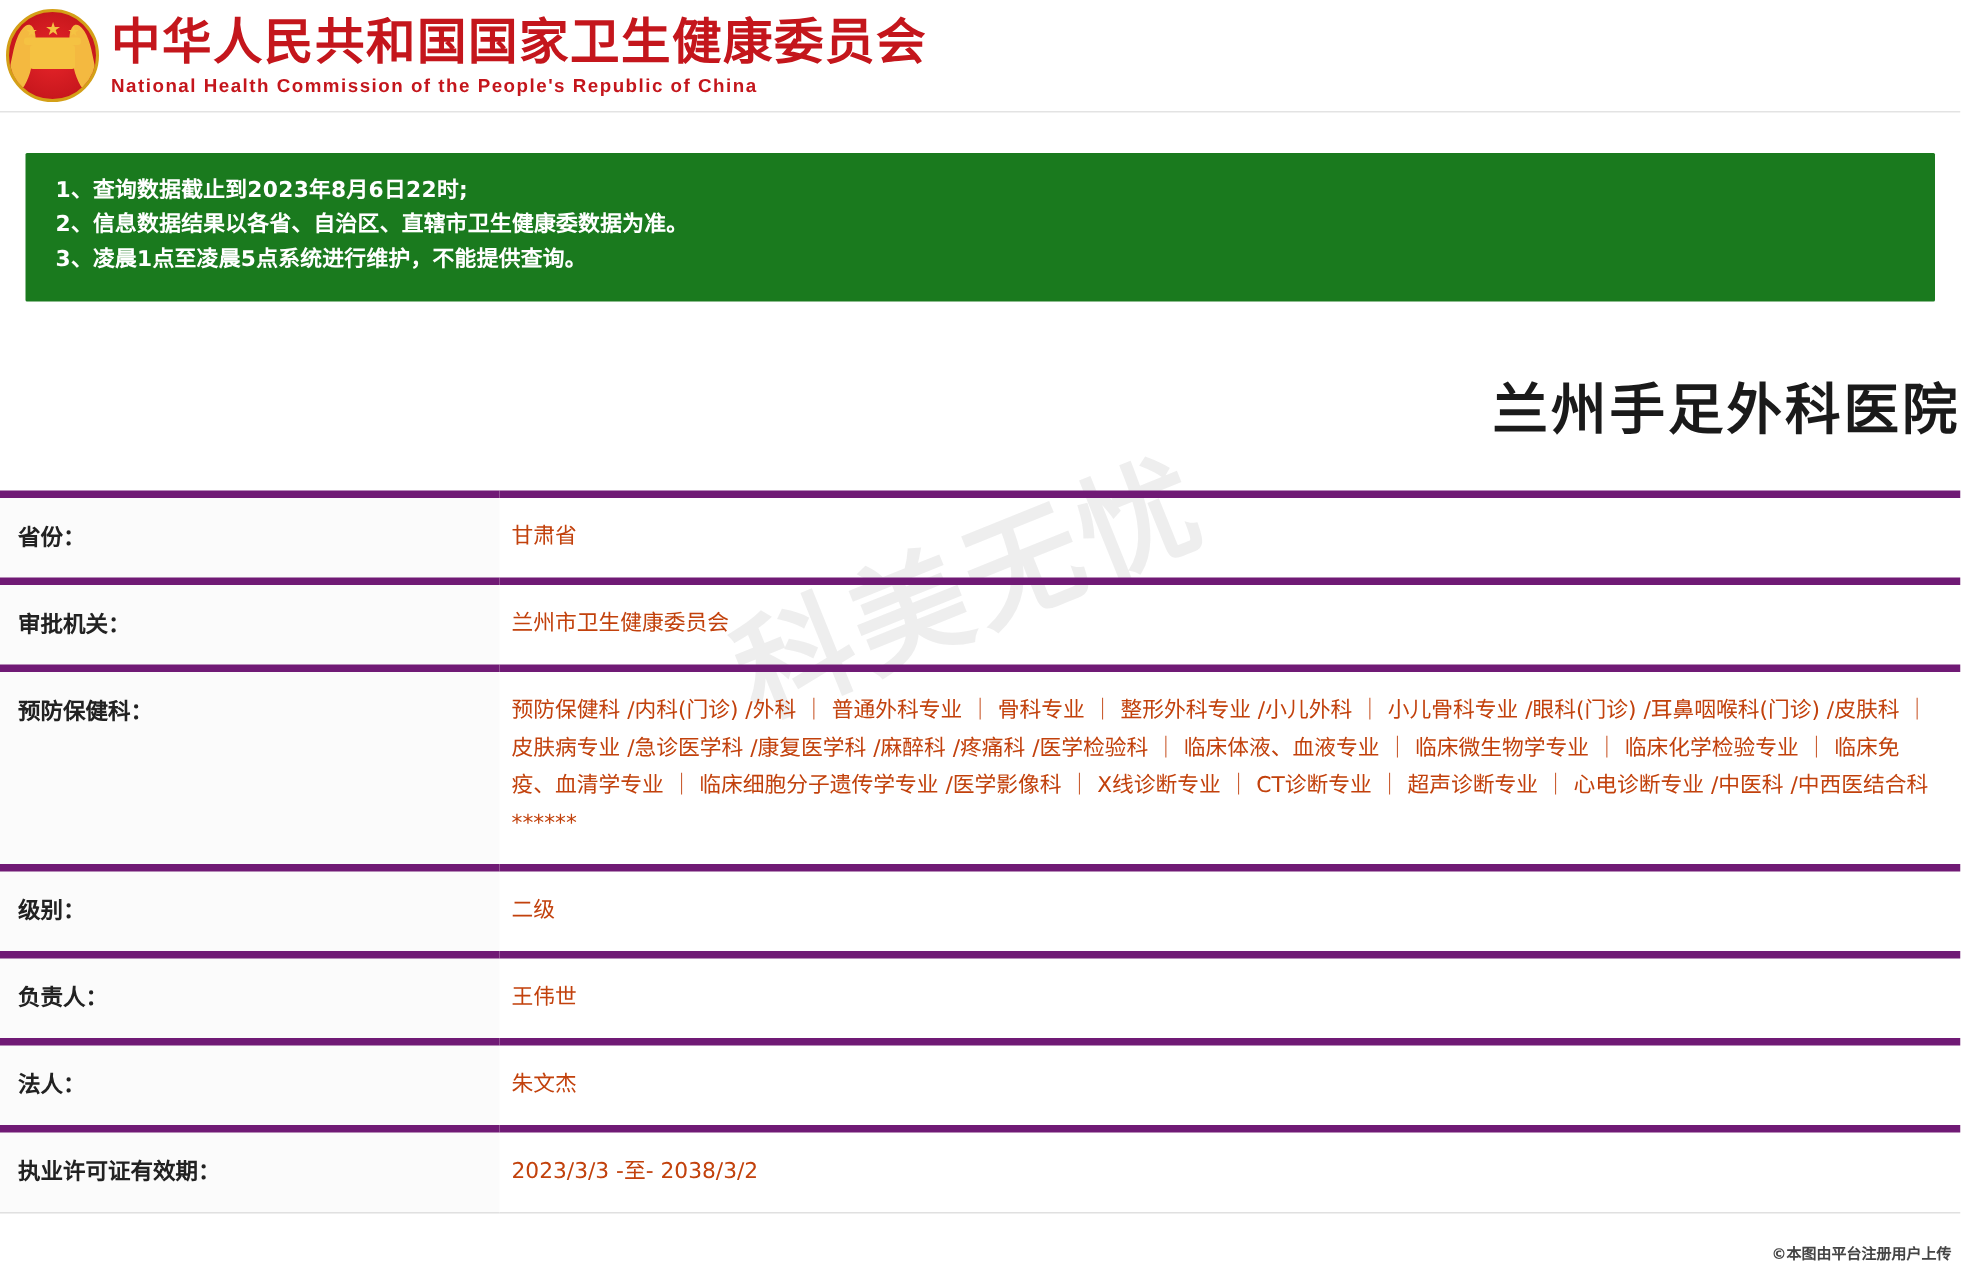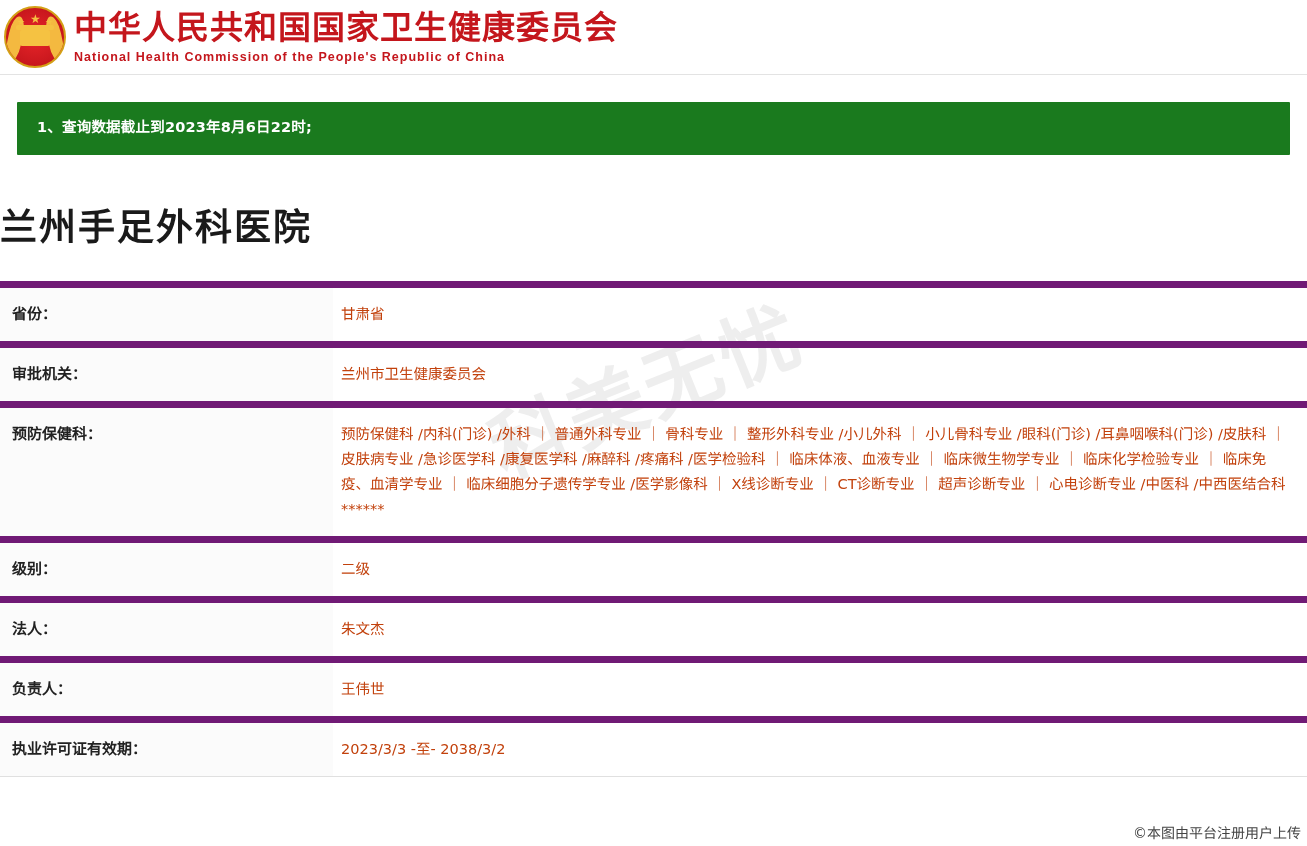--- a/index.html
+++ b/index.html
@@ -132,38 +132,38 @@
   .notice-line {
     font-size: 14.5px;
     line-height: 23px;
     color: #ffffff;
     font-weight: bold;
     letter-spacing: .2px;
   }
 
   
   .hospital-title {
-    text-align: left;
+    text-align: right;
     font-size: 37px;
     font-weight: bold;
     color: #1a1a1a;
     margin-top: 42px;
     margin-bottom: 30px;
     letter-spacing: 2px;
   }
 
   
   .info-table {
     width: 1307px;
     border-collapse: collapse;
     table-layout: fixed;
     position: relative;
     z-index: 2;
   }
-  .info-table tr { border-top: 7px solid #701a75; }
+  .info-table tr { border-top: 5px solid #701a75; }
   .info-table tr:last-child { border-bottom: 1px solid #e0e0e0; }
   .info-table td {
     vertical-align: top;
     padding: 14px 0 14px 0;
     font-size: 14.5px;
     color: #333333;
   }
   .info-table td.label {
     width: 333px;
     padding-left: 12px;
@@ -192,23 +192,23 @@
     transform: rotate(-22deg);
     white-space: nowrap;
     pointer-events: none;
     z-index: 1;
     letter-spacing: 4px;
   }
   .corner-credit {
     position: absolute;
     right: 6px;
     bottom: 4px;
-    font-size: 14px;
+    font-size: 10px;
     color: #444444;
-    font-weight: normal;
+    font-weight: bold;
     z-index: 5;
     white-space: nowrap;
   }
 </style>
 </head>
 <body>
 
 <div class="header-banner">
   <div class="emblem">
     <div class="wheat-l"></div>
@@ -224,20 +224,22 @@
   </div>
   <div class="header-titles">
     <div class="header-cn">中华人民共和国国家卫生健康委员会</div>
     <div class="header-en">National Health Commission of the People's Republic of China</div>
   </div>
 </div>
 <div class="header-rule"></div>
 
 <div class="notice">
   <div class="notice-line">1、查询数据截止到2023年8月6日22时;</div>
+  <div class="notice-line">2、信息数据结果以各省、自治区、直辖市卫生健康委数据为准。</div>
+  <div class="notice-line">3、凌晨1点至凌晨5点系统进行维护，不能提供查询。</div>
 </div>
 
 <div class="hospital-title">兰州手足外科医院</div>
 
 <div class="watermark">科美无忧</div>
 
 <table class="info-table">
   <tbody>
     <tr>
       <td class="label">省份：</td>
@@ -249,27 +251,27 @@
     </tr>
     <tr class="row-depts">
       <td class="label">预防保健科：</td>
       <td class="value">预防保健科 /内科(门诊) /外科 ｜ 普通外科专业 ｜ 骨科专业 ｜ 整形外科专业 /小儿外科 ｜ 小儿骨科专业 /眼科(门诊) /耳鼻咽喉科(门诊) /皮肤科 ｜ 皮肤病专业 /急诊医学科 /康复医学科 /麻醉科 /疼痛科 /医学检验科 ｜ 临床体液、血液专业 ｜ 临床微生物学专业 ｜ 临床化学检验专业 ｜ 临床免疫、血清学专业 ｜ 临床细胞分子遗传学专业 /医学影像科 ｜ X线诊断专业 ｜ CT诊断专业 ｜ 超声诊断专业 ｜ 心电诊断专业 /中医科 /中西医结合科******</td>
     </tr>
     <tr>
       <td class="label">级别：</td>
       <td class="value">二级</td>
     </tr>
     <tr>
+      <td class="label">负责人：</td>
+      <td class="value">王伟世</td>
+    </tr>
+    <tr>
       <td class="label">法人：</td>
       <td class="value">朱文杰</td>
     </tr>
     <tr>
-      <td class="label">负责人：</td>
-      <td class="value">王伟世</td>
-    </tr>
-    <tr>
       <td class="label">执业许可证有效期：</td>
       <td class="value">2023/3/3 -至- 2038/3/2</td>
     </tr>
   </tbody>
 </table>
 
 <div class="corner-credit">©本图由平台注册用户上传</div>
 
 </body></html>

